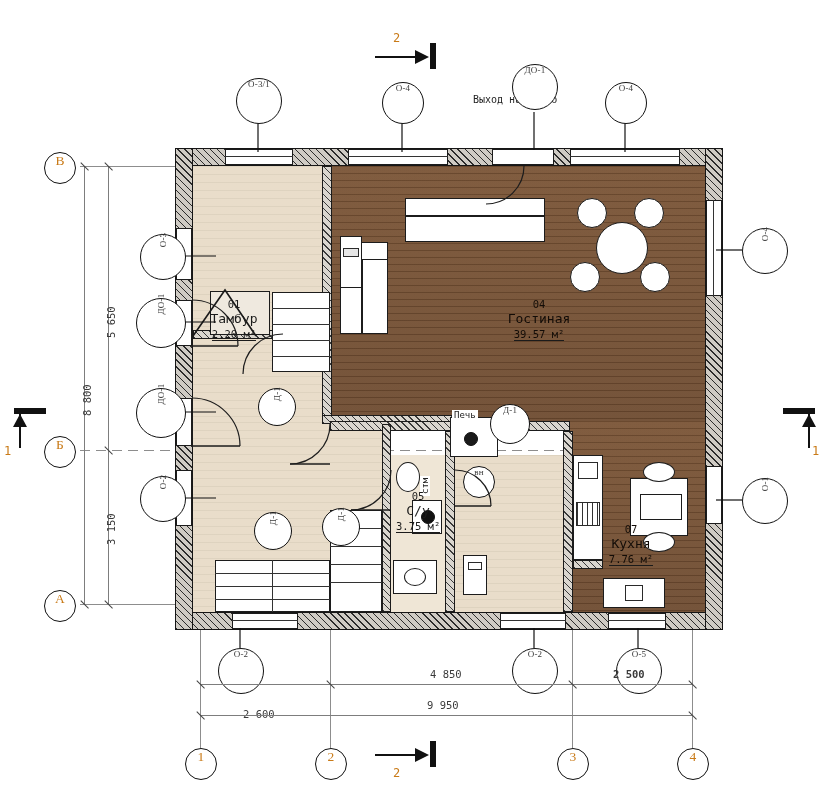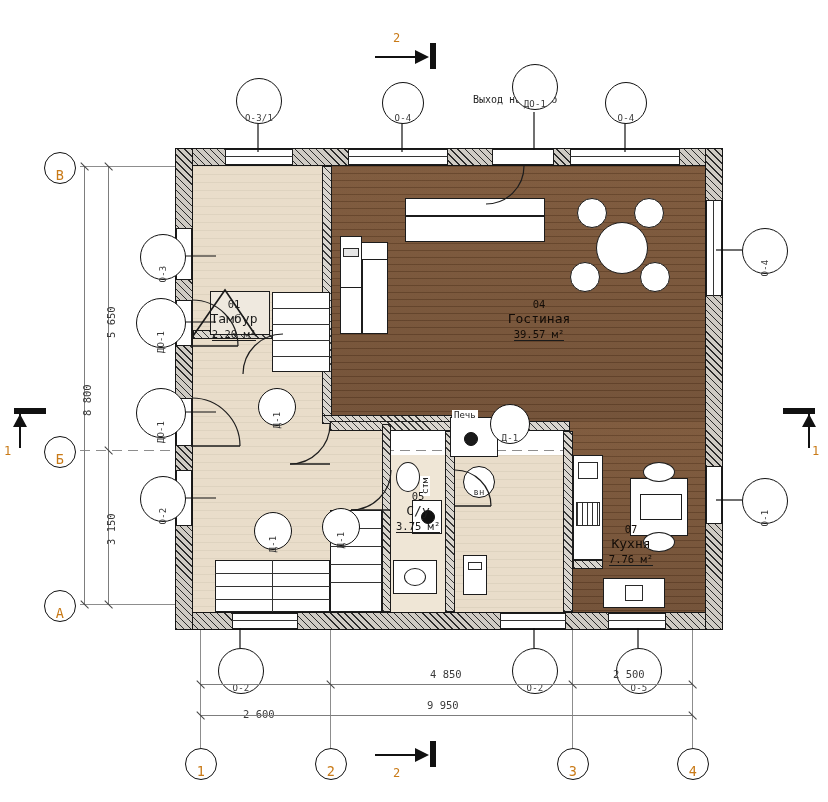--- a/index.html
+++ b/index.html
@@ -36,22 +36,22 @@
       #e8dcc8;}
   .floor-tile{position:absolute;background:#efe6d6;}
 
   
   .fx{position:absolute;box-sizing:border-box;border:1.3px solid #1c1c1c;background:#fff;}
   .fx-l{position:absolute;box-sizing:border-box;border:1px solid #2a2a2a;background:#fff;}
   .oval{border-radius:50%;}
 
   
   .bub{position:absolute;border:1.4px solid #111;border-radius:50%;
-       background:#fff;display:flex;align-items:flex-end;justify-content:center;
-       font-size:9px;color:#3a3a3a;letter-spacing:.2px;}
+       background:#fff;display:flex;align-items:flex-start;justify-content:center;
+       font-size:9px;color:#3a3a3a;letter-spacing:.2px;font-family:Liberation Serif, serif;}
   .bub.ax{font-size:13.5px;color:#c97a17;}
 
   .dimtxt{position:absolute;font-size:10.5px;color:#3a3a3a;white-space:nowrap;}
   .dimtxt.v{transform-origin:0 0;transform:rotate(-90deg);}
   .dimline{position:absolute;background:#7d7d7d;}
   .tick{position:absolute;width:11px;height:1.4px;background:#444;
         transform-origin:center;transform:rotate(45deg);}
   .gridline{position:absolute;background:#8d8d8d;}
 
   .roomlabel{position:absolute;text-align:center;color:#1b1b1b;
@@ -390,21 +390,21 @@
     <span>4</span>
   </div>
 
   <div class="dimline" style="left:200px;top:684px;width:492px;height:1px;"></div>
   <div class="tick" style="left:195px;top:684px;"></div>
   <div class="tick" style="left:325px;top:684px;"></div>
   <div class="tick" style="left:567px;top:684px;"></div>
   <div class="tick" style="left:687px;top:684px;"></div>
   <div class="dimtxt" style="left:243px;top:708px;">2 600</div>
   <div class="dimtxt" style="left:430px;top:668px;">4 850</div>
-  <div class="dimtxt" style="left:613px;top:668px;">2 500</div>
+  <div class="dimtxt" style="left:613px;top:668px;font-weight:bold;">2 500</div>
 
   <div class="dimline" style="left:200px;top:715px;width:492px;height:1px;"></div>
   <div class="tick" style="left:195px;top:715px;"></div>
   <div class="tick" style="left:687px;top:715px;"></div>
   <div class="dimtxt" style="left:427px;top:699px;">9 950</div>
 
   <div class="dimline" style="left:108px;top:166px;width:1px;height:438px;"></div>
   <div class="tick" style="left:103px;top:166px;"></div>
   <div class="tick" style="left:103px;top:450px;"></div>
   <div class="tick" style="left:103px;top:604px;"></div>

